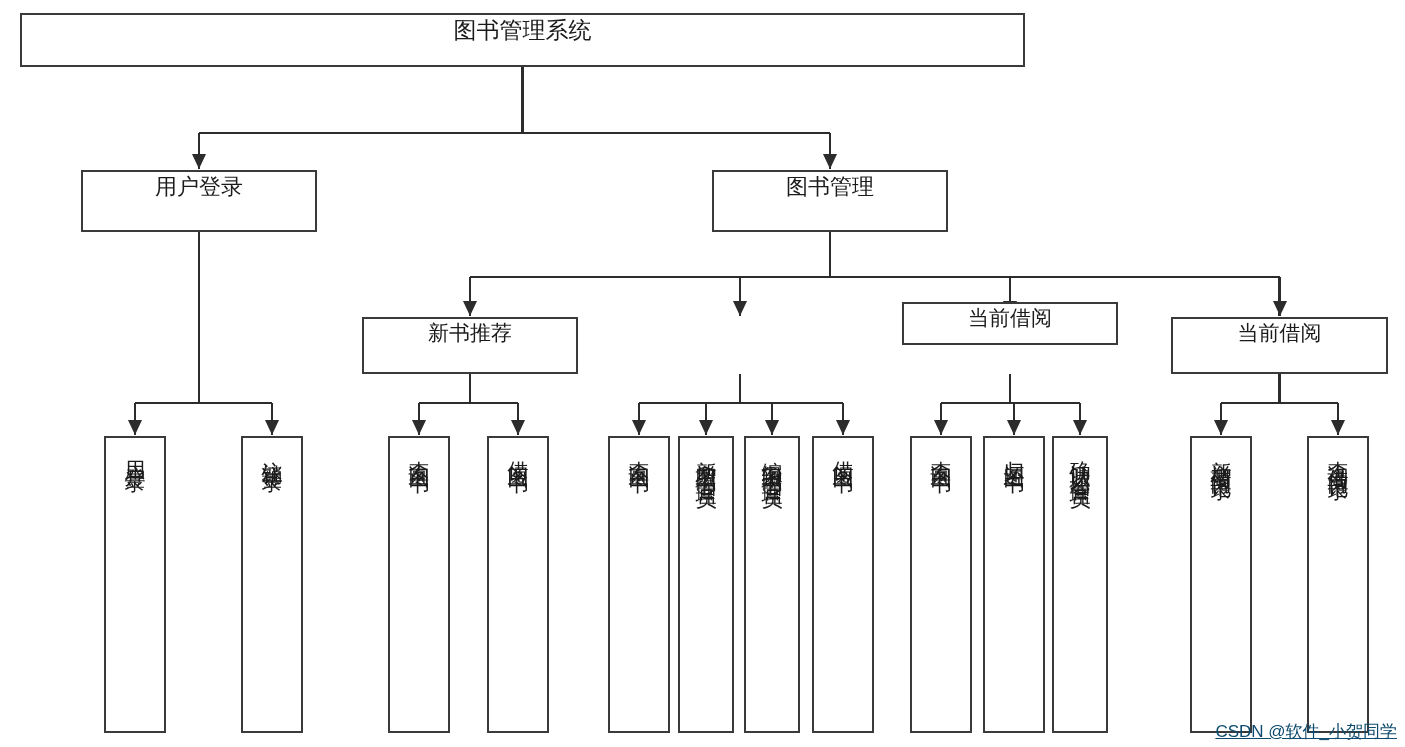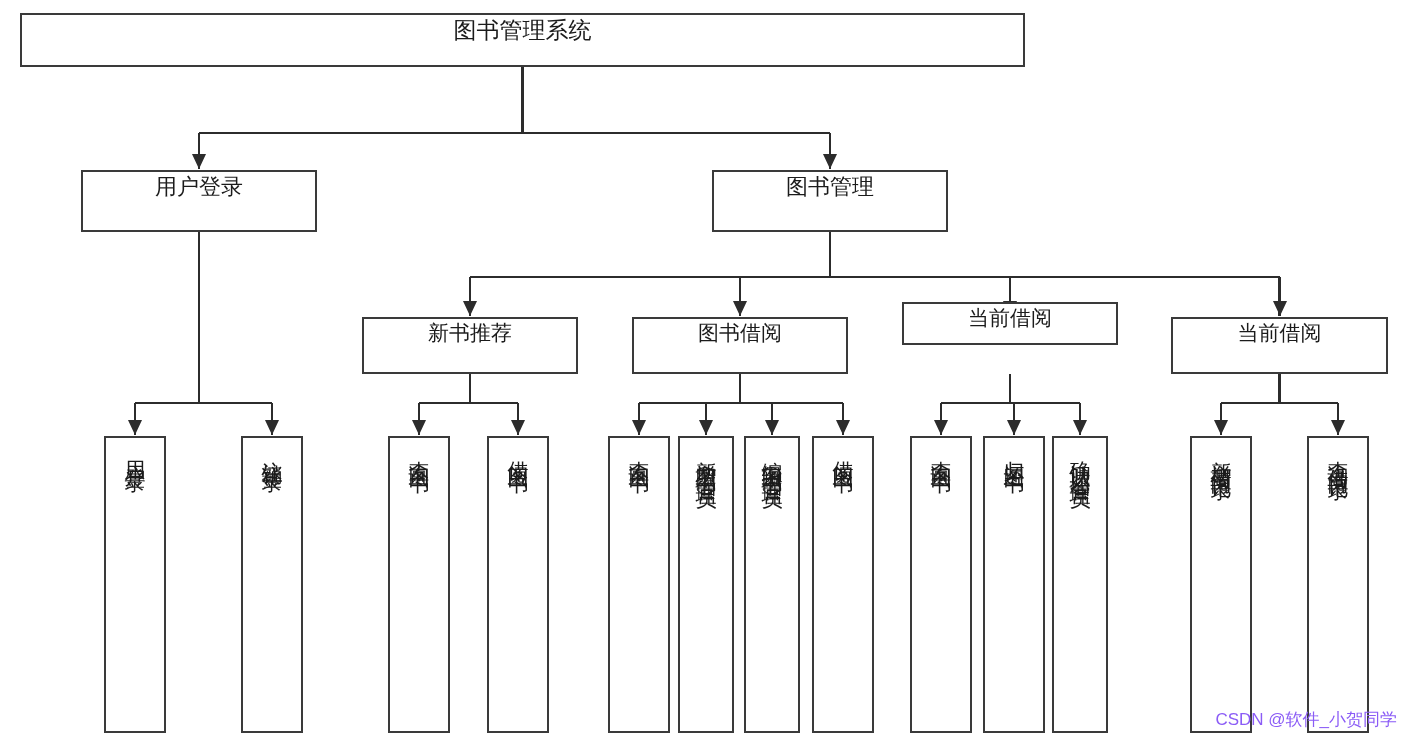--- a/index.html
+++ b/index.html
@@ -65,26 +65,27 @@
     height: 0;
     border-left: 7px solid transparent;
     border-right: 7px solid transparent;
     border-top: 15px solid #2c2c2c;
     z-index: 2;
   }
   
   #watermark {
     position: absolute;
     right: 8px;
-    bottom: 16px;
+    bottom: 4px;
     font-size: 17px;
-    color: #8b5cf6;
+    color: #0c4a6e;
     white-space: nowrap;
     z-index: 5;
     font-family: "Liberation Sans", "DejaVu Sans", sans-serif;
+    text-decoration: underline;
   }
 </style>
 </head>
 <body>
 
 <div id="canvas">
 
   <div id="edges">
       <div class="edge v" style="left: 521.25px; top: 67px; height: 66px;"></div>
       <div class="edge h" style="left: 199px; top: 131.75px; width: 631px;"></div>
@@ -128,23 +129,20 @@
   <div class="node lvl1" id="node-l1-0" style="left: 81px; top: 170px; width: 236px; height: 62px;">
     <span>用户登录</span>
   </div>
   <div class="node lvl1" id="node-l1-1" style="left: 712px; top: 170px; width: 236px; height: 62px;">
     <span>图书管理</span>
   </div>
 
   <div class="node lvl2" id="node-l2-0" style="left: 362px; top: 317px; width: 216px; height: 57px;">
     <span>新书推荐</span>
   </div>
-  <div class="node lvl2" id="node-l2-1" style="left: 632px; top: 317px; width: 216px; height: 57px;">
-    <span>图书借阅</span>
-  </div>
   <div class="node lvl2" id="node-l2-2" style="left: 902px; top: 302px; width: 216px; height: 43px;">
     <span>当前借阅</span>
   </div>
   <div class="node lvl2" id="node-l2-3" style="left: 1171px; top: 317px; width: 217px; height: 57px;">
     <span>当前借阅</span>
   </div>
 
   <div class="node leaf" id="node-leaf-0" style="left: 104px; top: 436px; width: 62px; height: 297px;">
     <span class="vtext">用户登录</span>
   </div>

